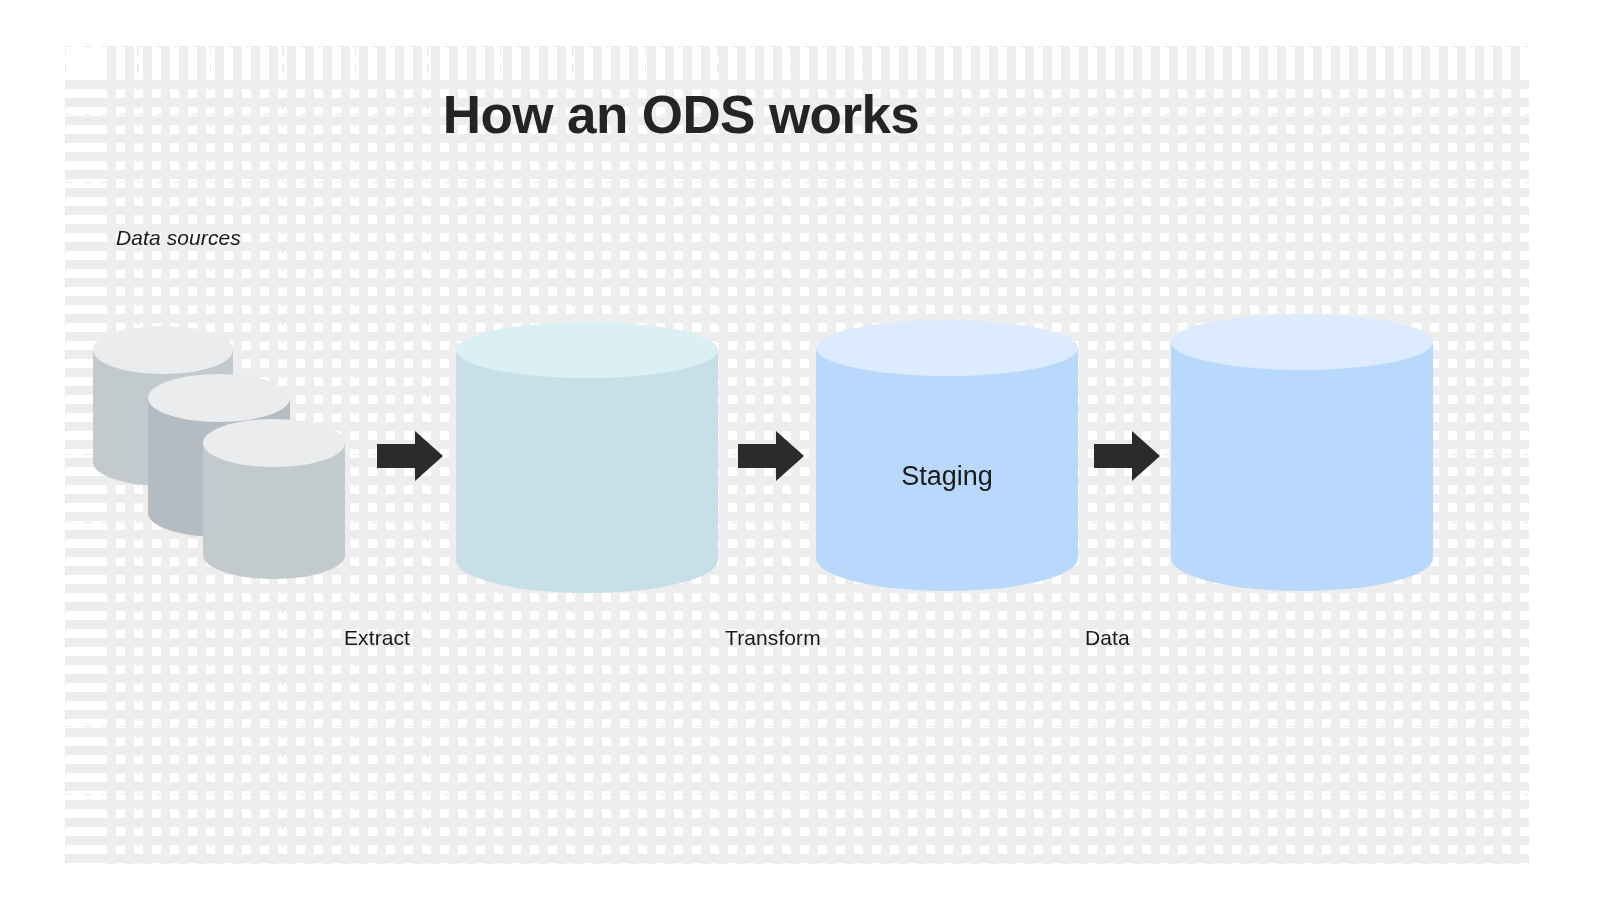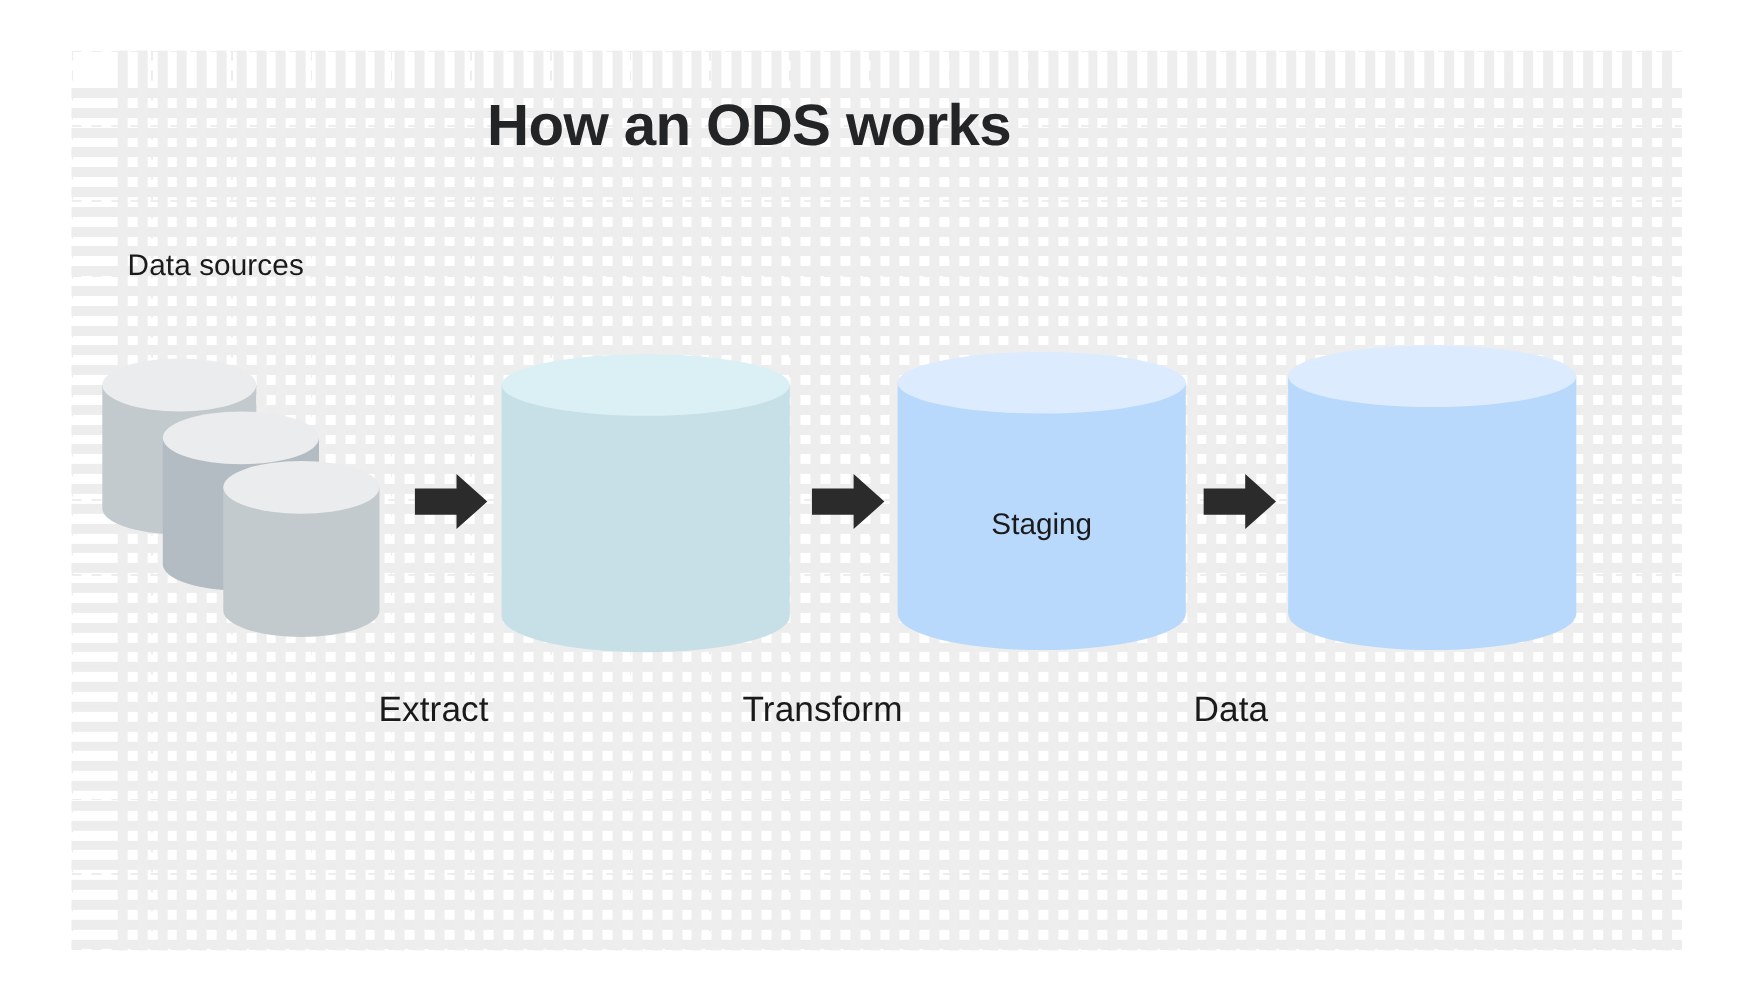--- a/index.html
+++ b/index.html
@@ -86,31 +86,32 @@
   
   .lite {
     font-family: "Liberation Sans", sans-serif;
     font-weight: 400;
     color: #1a1a1a;
   }
   #src-label {
     position: absolute;
     left: 116px;
     top: 226px;
-    font-size: 27px;
+    font-size: 21px;
     letter-spacing: 0.1px;
+    font-style: italic;
   }
   .step-label {
     position: absolute;
     top: 626px;
-    font-size: 32px;
+    font-size: 21px;
     letter-spacing: 0.1px;
   }
   #lbl-extract   { left: 344px; }
-  #lbl-transform { left: 675px; }
+  #lbl-transform { left: 725px; }
   #lbl-load      { left: 1085px; }
 
   
   .cyl {
     position: absolute;
   }
   .cyl-text {
     position: absolute;
     text-align: center;
     font-size: 27px;

